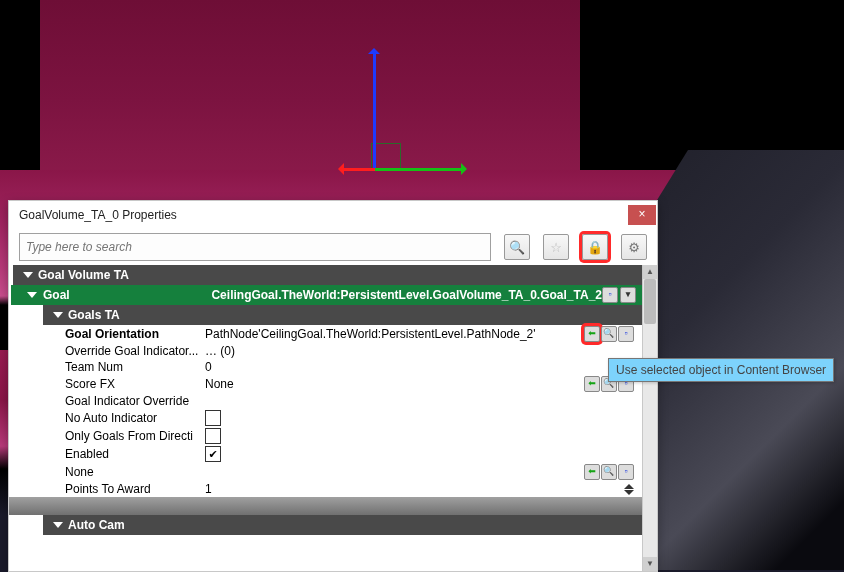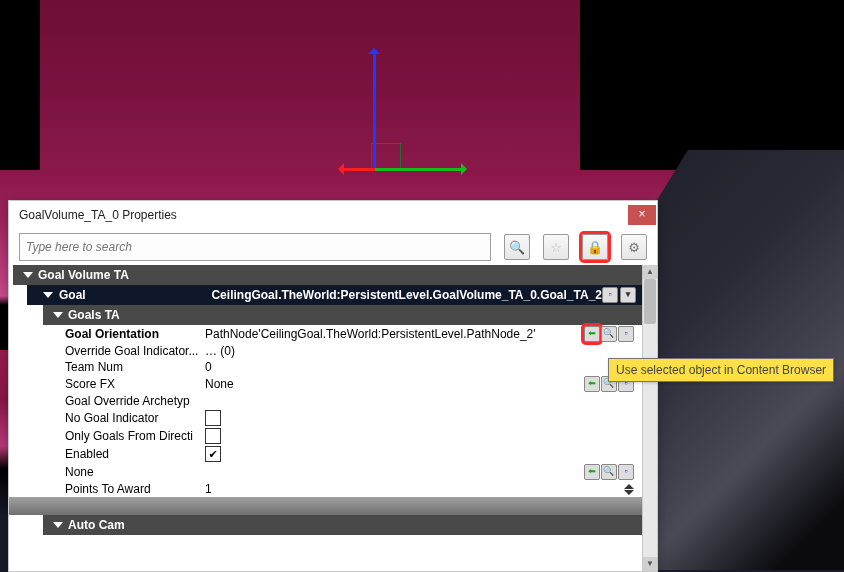--- a/index.html
+++ b/index.html
@@ -212,27 +212,27 @@
 .section-header.inset { margin-left: 4px; }
 .section-header.inset2 { margin-left: 34px; }
 .caret {
   display: inline-block;
   width: 0; height: 0;
   border-left: 5px solid transparent;
   border-right: 5px solid transparent;
   border-top: 6px solid #fff;
 }
 .goal-row {
-  background: #0f172a;
+  background: #15803d;
   color: #fff;
   display: flex;
   align-items: center;
   padding: 2px 6px 2px 16px;
   font-weight: bold;
-  margin-left: 18px;
+  margin-left: 2px;
 }
 .goal-row .label { width: 180px; }
 .goal-row .value { flex: 1; }
 .goal-row .icons { display: flex; gap: 2px; }
 .mini-icon {
   width: 14px; height: 14px;
   background: #ddd;
   border: 1px solid #888;
   border-radius: 2px;
   font-size: 9px;
@@ -274,21 +274,21 @@
 .hl-box {
   box-shadow: 0 0 0 3px #ff2a2a;
   border-radius: 2px;
 }
 
 
 .tooltip {
   position: absolute;
   left: 608px;
   top: 358px;
-  background: #fde047;
+  background: #7dd3fc;
   border: 1px solid #767676;
   padding: 4px 7px;
   font-size: 12px;
   color: #444;
   box-shadow: 1px 1px 3px rgba(0,0,0,0.2);
   white-space: nowrap;
 }
 
 
 .bottom-grad {
@@ -401,28 +401,28 @@
             <span>None</span>
           </span>
         <span class="tail-icons">
           <span class="mini-icon" style="color:#14a414">⬅</span>
           <span class="mini-icon">🔍</span>
           <span class="mini-icon">▫</span>
         </span>
       </div>
 
       <div class="prop-row">
-        <span class="label">Goal Override Archetyp</span>
+        <span class="label">Goal Indicator Override</span>
         <span class="value-cell">
             <span></span>
           </span>
       </div>
 
       <div class="prop-row">
-        <span class="label">No Goal Indicator</span>
+        <span class="label">No Auto Indicator</span>
         <span class="value-cell">
             <span class="checkbox"></span>
           </span>
       </div>
 
       <div class="prop-row">
         <span class="label">Only Goals From Directi</span>
         <span class="value-cell">
             <span class="checkbox"></span>
           </span>

